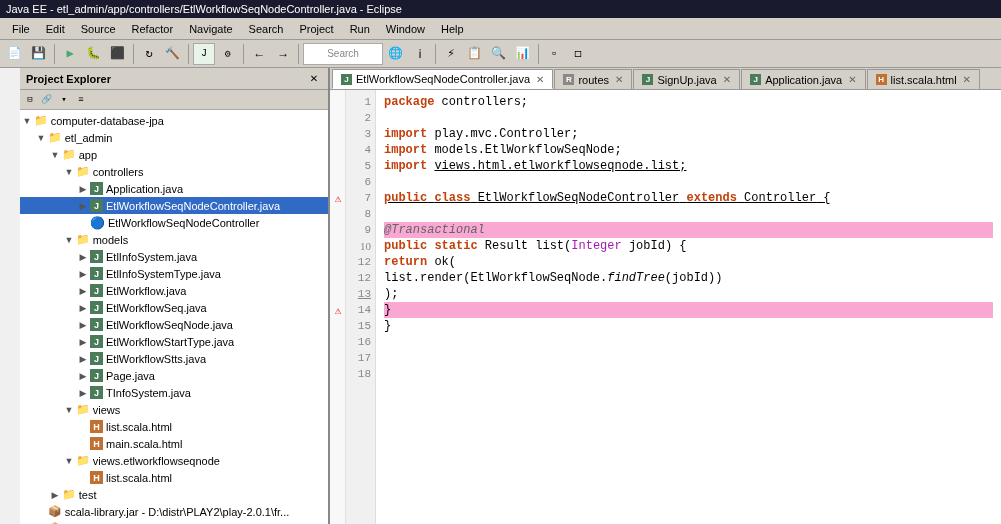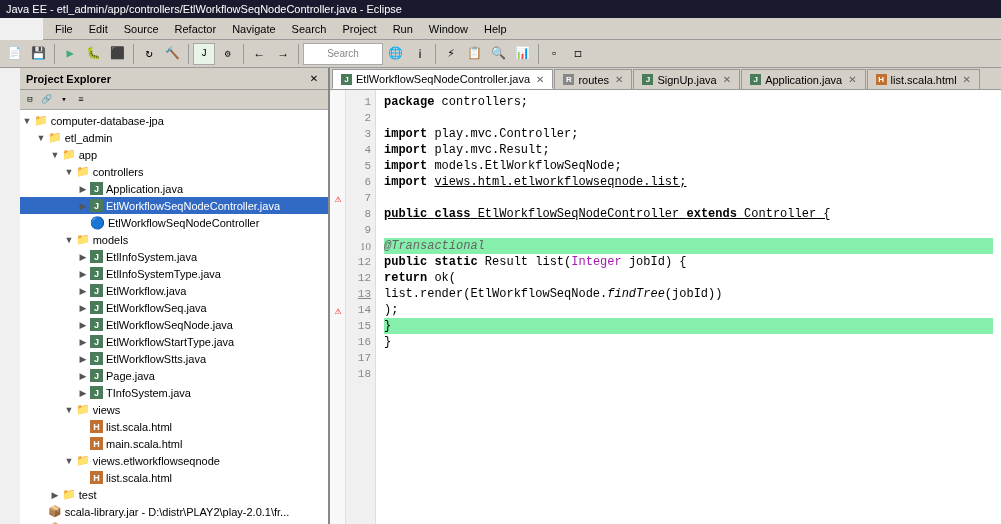--- a/index.html
+++ b/index.html
@@ -2,21 +2,21 @@
 <html><head>
   <meta charset="utf-8">
   <style>
     * { margin: 0; padding: 0; box-sizing: border-box; }
     body { font-family: 'Courier New', monospace; font-size: 12px; background: #f0f0f0; overflow: hidden; width: 1001px; height: 524px; }
 
     
     #title-bar { background: #1a1a2e; color: white; padding: 2px 6px; font-family: Arial, sans-serif; font-size: 11px; height: 18px; display: flex; align-items: center; }
 
     
-    #menu-bar { background: #d4d0c8; border-bottom: 1px solid #999; height: 22px; display: flex; align-items: center; padding: 0 4px; font-family: Arial, sans-serif; font-size: 11px; margin-left: 43px; }
+    #menu-bar { background: #d4d0c8; border-bottom: 1px solid #999; height: 22px; display: flex; align-items: center; padding: 0 4px; font-family: Arial, sans-serif; font-size: 11px; }
     .menu-item { padding: 2px 8px; cursor: pointer; }
 
     
     #toolbar { background: #d4d0c8; border-bottom: 1px solid #999; height: 28px; display: flex; align-items: center; padding: 0 4px; gap: 2px; }
     .toolbar-btn { width: 22px; height: 22px; background: #d4d0c8; border: 1px solid transparent; display: flex; align-items: center; justify-content: center; cursor: pointer; font-size: 12px; }
     .toolbar-separator { width: 1px; height: 20px; background: #999; margin: 0 2px; }
 
     
     #main-layout { display: flex; height: calc(524px - 18px - 22px - 28px); padding-left: 20px; }
 
@@ -37,24 +37,24 @@
     #editor-area { flex: 1; display: flex; flex-direction: column; background: white; }
     #editor-tabs { background: #d4d0c8; border-bottom: 1px solid #999; height: 22px; display: flex; align-items: flex-end; padding: 0 2px; gap: 1px; }
     .editor-tab { height: 20px; padding: 0 8px; background: #d4d0c8; border: 1px solid #999; border-bottom: none; display: flex; align-items: center; font-family: Arial, sans-serif; font-size: 11px; cursor: pointer; white-space: nowrap; gap: 4px; }
     .editor-tab.active { background: white; border-bottom: 1px solid white; z-index: 1; }
 
     #editor-content { display: flex; flex: 1; overflow: hidden; }
     #line-numbers { background: #f0f0f0; border-right: 1px solid #ddd; padding: 4px 4px 4px 4px; width: 30px; text-align: right; font-size: 11px; color: #888; line-height: 16px; overflow: hidden; user-select: none; font-family: 'Courier New', monospace; }
     #code-area { flex: 1; padding: 4px 8px; overflow: auto; line-height: 16px; font-size: 12px; font-family: 'Courier New', monospace; background: white; }
 
     
-    .kw { color: #000000; font-weight: bold; }
+    .kw { color: #c2410c; font-weight: bold; }
     .annotation { color: #646464; font-style: italic; }
     .line { display: block; min-height: 16px; }
-    .line.highlighted { background: #86efac; }
+    .line.highlighted { background: #f9a8d4; }
 
     
     ::-webkit-scrollbar { width: 8px; height: 8px; }
     ::-webkit-scrollbar-track { background: #f0f0f0; }
     ::-webkit-scrollbar-thumb { background: #aaa; border-radius: 2px; }
 
     #editor-left-margin { width: 16px; background: #f8f8f8; border-right: 1px solid #e0e0e0; display: flex; flex-direction: column; padding-top: 4px; }
     .margin-icon { height: 16px; width: 16px; display: flex; align-items: center; justify-content: center; font-size: 9px; }
     .icon-btn { width: 16px; height: 16px; display: flex; align-items: center; justify-content: center; font-size: 9px; cursor: pointer; }
   </style>
@@ -352,21 +352,20 @@
           <div style="height: 16px; line-height: 16px;">15</div>
           <div style="height: 16px; line-height: 16px;">16</div>
           <div style="height: 16px; line-height: 16px;">17</div>
           <div style="height: 16px; line-height: 16px;">18</div>
         </div>
       <div id="code-area">
 
       <div class="line" style="height: 16px; line-height: 16px; min-height: 16px;"><span class="kw">package</span> controllers;</div>
           <div class="line" style="height: 16px; line-height: 16px; min-height: 16px;">&nbsp;</div>
           <div class="line" style="height: 16px; line-height: 16px; min-height: 16px;"><span class="kw">import</span> play.mvc.Controller;</div>
-          <div class="line" style="height: 16px; line-height: 16px; min-height: 16px;"><span class="kw">import</span> play.mvc.Result;</div>
           <div class="line" style="height: 16px; line-height: 16px; min-height: 16px;"><span class="kw">import</span> models.EtlWorkflowSeqNode;</div>
           <div class="line" style="height: 16px; line-height: 16px; min-height: 16px;"><span class="kw">import</span> <span style="text-decoration:underline;color:#000;">views.html.etlworkflowseqnode.list;</span></div>
           <div class="line" style="height: 16px; line-height: 16px; min-height: 16px;">&nbsp;</div>
           <div class="line" style="height: 16px; line-height: 16px; min-height: 16px; text-decoration: underline;"><span class="kw">public</span> <span class="kw">class</span> <span style="color:#000;">EtlWorkflowSeqNodeController</span>  <span class="kw">extends</span> <span style="color:#000;">Controller</span> {</div>
           <div class="line" style="height: 16px; line-height: 16px; min-height: 16px;">&nbsp;</div>
           <div class="line highlighted" style="height: 16px; line-height: 16px; min-height: 16px;">    <span class="annotation">@Transactional</span></div>
           <div class="line" style="height: 16px; line-height: 16px; min-height: 16px;">    <span class="kw">public</span> <span class="kw">static</span> <span style="color:#000;">Result</span> list(<span style="color:#a21caf;">Integer</span> jobId) {</div>
           <div class="line" style="height: 16px; line-height: 16px; min-height: 16px;">        <span class="kw">return</span> ok(</div>
           <div class="line" style="height: 16px; line-height: 16px; min-height: 16px;">            list.render(<span style="color:#000;">EtlWorkflowSeqNode</span>.<span style="font-style:italic;">findTree</span>(jobId))</div>
           <div class="line" style="height: 16px; line-height: 16px; min-height: 16px;">        );</div>

